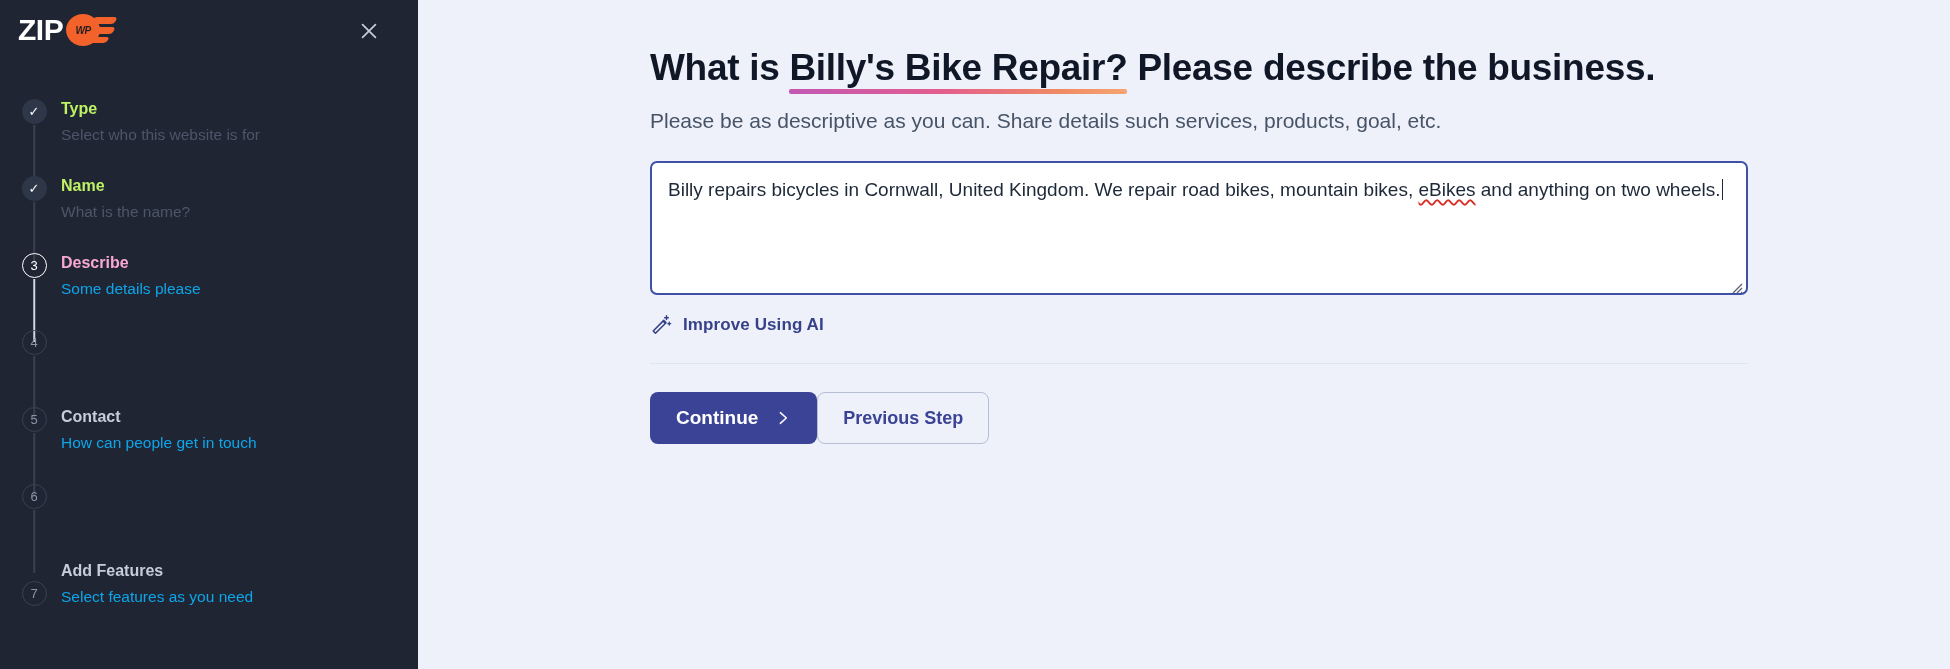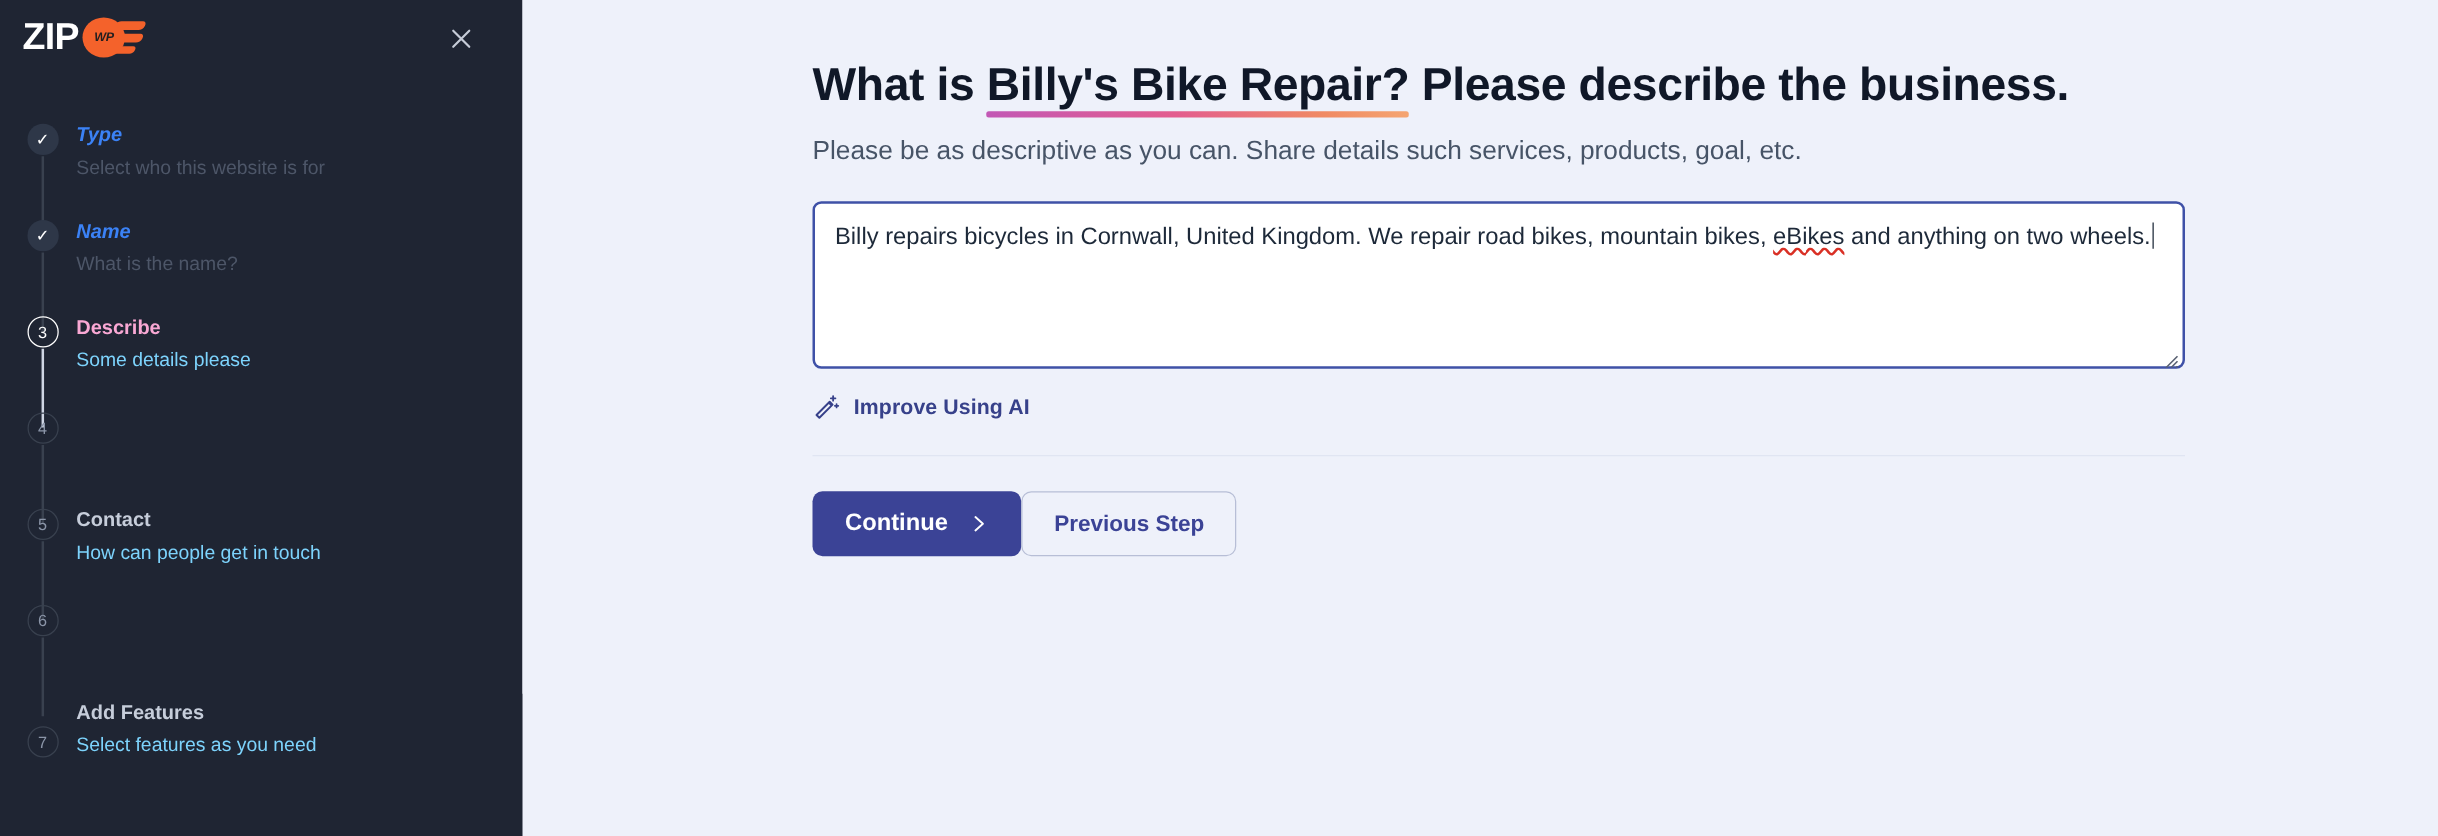--- a/index.html
+++ b/index.html
@@ -85,23 +85,23 @@
     position: absolute; top: 28px; bottom: -14px; left: 50%;
     width: 1.5px; background: #39414f; transform: translateX(-50%); z-index: 1;
   }
   .connector.bright { background: #cfd6e4; }
   .step:last-child .connector { display: none; }
   .step-text { padding-left: 6px; padding-top: 0px; }
   .step-title {
     font-size: 16px; font-weight: 700; color: #c6cdda; line-height: 24px;
   }
   .step.is-current .step-title { color: #f9a8d4; }
-  .step.is-done .step-title { color: #3b82f6; font-style: italic; }
+  .step.is-done .step-title { color: #bef264; }
   .step-sub {
-    font-size: 15.5px; color: #7dd3fc; line-height: 26px; margin-top: 1px;
+    font-size: 15.5px; color: #0ea5e9; line-height: 26px; margin-top: 1px;
     font-weight: 400;
   }
   .step.is-done .step-sub { color: #4d5668; }
 
   
   .main {
     flex: 1 1 auto; height: 555px; background: #eef1fa;
     padding: 0; position: relative; overflow: hidden;
   }
   .content { padding: 30px 52px 0 232px; }

